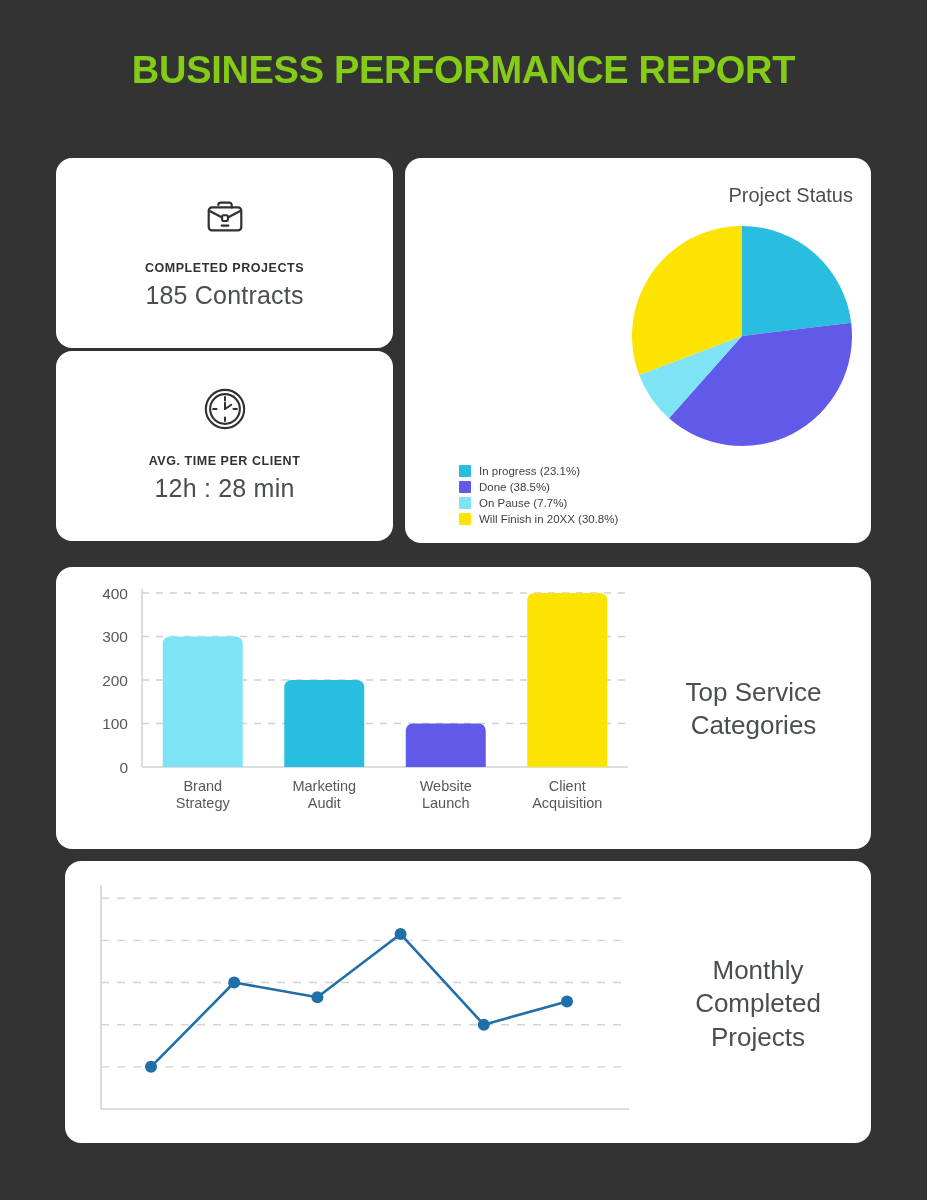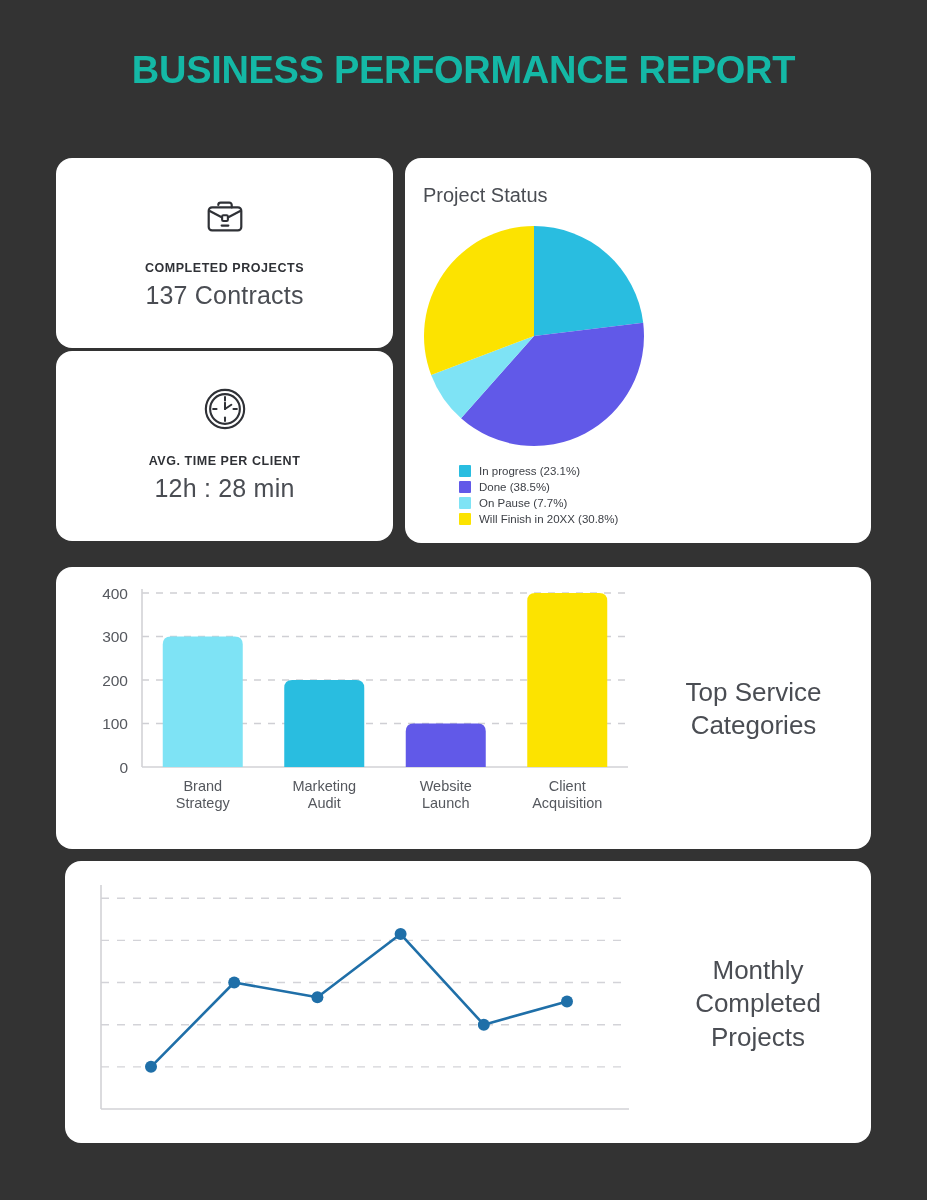--- a/index.html
+++ b/index.html
@@ -9,21 +9,21 @@
     height: 1200px;
     background: #333333;
     font-family: "Liberation Sans", sans-serif;
     overflow: hidden;
     position: relative;
   }
 
   
   .report-title {
     text-align: center;
-    color: #14b8a6;
+    color: #84cc16;
     font-size: 38px;
     font-weight: bold;
     letter-spacing: -0.3px;
     padding-top: 50px;
     line-height: 1.1;
   }
 
   
   .board {
     position: absolute;
@@ -86,21 +86,21 @@
     letter-spacing: 0.2px;
     text-align: center;
   }
 
   
   .pie-card {
     flex: 1 1 auto;
     padding: 26px 18px 16px;
     display: flex;
     flex-direction: column;
-    align-items: flex-start;
+    align-items: flex-end;
     gap: 8px;
   }
 
   .pie-title {
     font-size: 20px;
     color: #4a4d53;
     margin-bottom: 10px;
   }
 
   .pie-wrap {
@@ -197,21 +197,21 @@
 
       <div class="card kpi-card">
         <svg class="kpi-icon" viewBox="0 0 48 48">
           <path d="M17 12.5 a2.5 2.5 0 0 1 2.5-2.5 h9 a2.5 2.5 0 0 1 2.5 2.5 V15" fill="none" stroke="#2f3136" stroke-width="2.3" stroke-linecap="round"></path>
           <rect x="7" y="15" width="34" height="24" rx="3.5" fill="none" stroke="#2f3136" stroke-width="2.3"></rect>
           <path d="M7.6 18.5 L22 26 h4 L40.4 18.5" fill="none" stroke="#2f3136" stroke-width="2.3" stroke-linejoin="round"></path>
           <rect x="21" y="23.2" width="6" height="6" rx="1.3" fill="#ffffff" stroke="#2f3136" stroke-width="2.2"></rect>
           <line x1="20.5" y1="34" x2="27.5" y2="34" stroke="#2f3136" stroke-width="2.2" stroke-linecap="round"></line>
         </svg>
         <div class="kpi-label">COMPLETED PROJECTS</div>
-        <div class="kpi-value">137 Contracts</div>
+        <div class="kpi-value">185 Contracts</div>
       </div>
 
       <div class="card kpi-card">
         <svg class="kpi-icon" viewBox="0 0 48 48">
           <circle cx="24" cy="24" r="20" fill="none" stroke="#2f3136" stroke-width="2.2"></circle>
           <circle cx="24" cy="24" r="15.5" fill="none" stroke="#2f3136" stroke-width="2.2"></circle>
           <line x1="24" y1="11.6" x2="24" y2="15.2" stroke="#2f3136" stroke-width="2.1" stroke-linecap="round"></line>
           <line x1="24" y1="32.8" x2="24" y2="36.4" stroke="#2f3136" stroke-width="2.1" stroke-linecap="round"></line>
           <line x1="11.6" y1="24" x2="15.2" y2="24" stroke="#2f3136" stroke-width="2.1" stroke-linecap="round"></line>
           <line x1="32.8" y1="24" x2="36.4" y2="24" stroke="#2f3136" stroke-width="2.1" stroke-linecap="round"></line>

